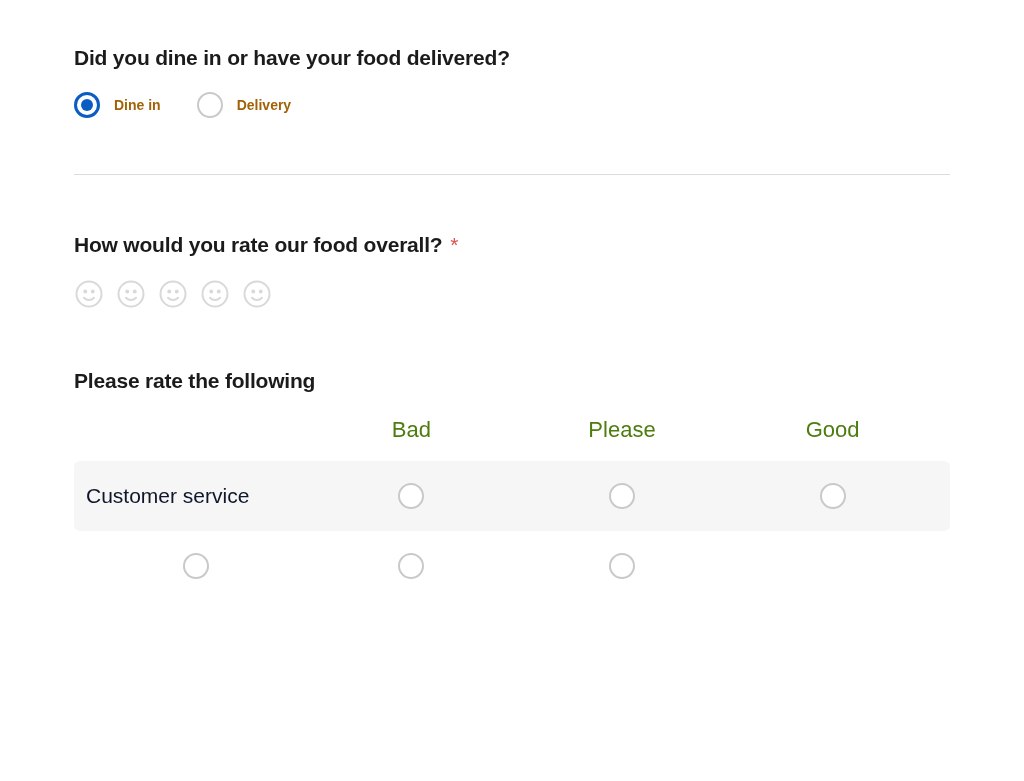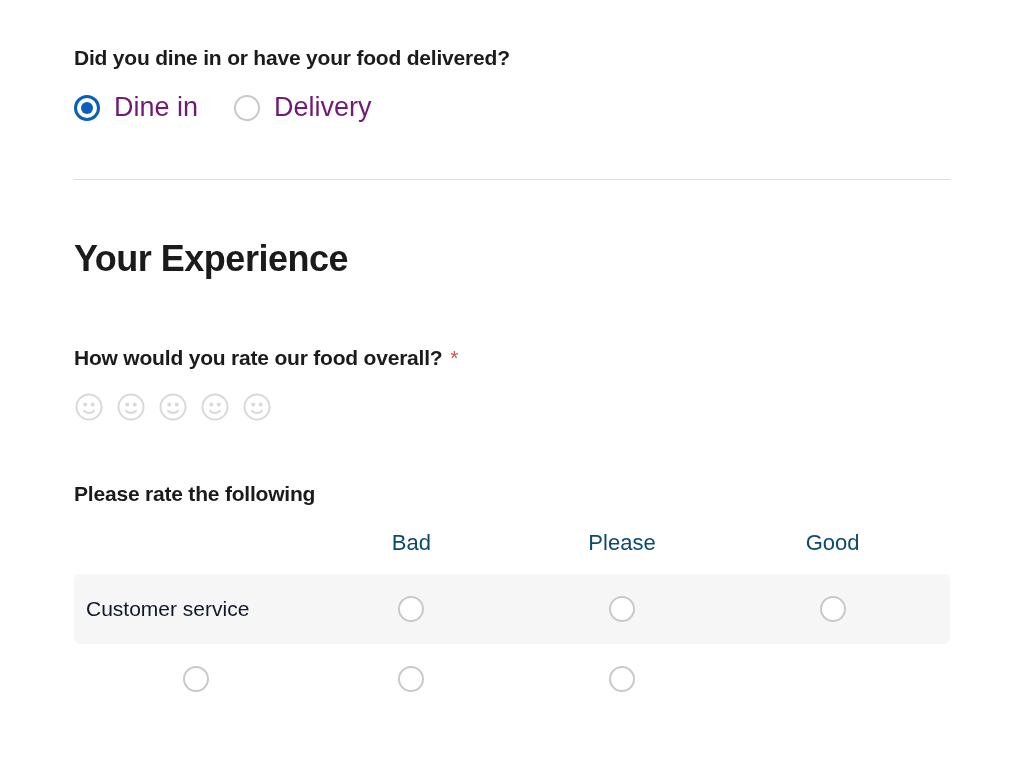--- a/index.html
+++ b/index.html
@@ -52,22 +52,23 @@
   .radio-circle.selected {
     border: 3px solid #0a5dc2;
   }
   .radio-dot {
     width: 12px;
     height: 12px;
     border-radius: 50%;
     background: #0a5dc2;
   }
   .radio-label {
-    font-size: 27px;
-    color: #701a75;
+    font-size: 14px;
+    color: #a16207;
+    font-weight: bold;
   }
   .divider {
     border: none;
     border-top: 1px solid #dcdcdc;
     margin: 56px 0 58px 0;
   }
   .section-title {
     font-weight: 700;
     font-size: 36px;
     letter-spacing: -0.5px;
@@ -90,21 +91,21 @@
   }
   .matrix-header {
     display: grid;
     grid-template-columns: 220px 1fr 1fr 1fr;
     align-items: center;
     padding: 0 12px 18px 12px;
   }
   .matrix-header .col-label {
     text-align: center;
     font-size: 22px;
-    color: #0c4a6e;
+    color: #4d7c0f;
   }
   .matrix-row {
     display: grid;
     grid-template-columns: 220px 1fr 1fr 1fr;
     align-items: center;
     padding: 22px 12px;
     border-radius: 6px;
   }
   .matrix-row.alt {
     background: #f6f6f6;
@@ -143,21 +144,20 @@
       <span class="radio-label">Dine in</span>
     </label>
     <label class="radio-option">
       <span class="radio-circle"></span>
       <span class="radio-label">Delivery</span>
     </label>
   </div>
 
   <hr class="divider">
 
-  <h2 class="section-title">Your Experience</h2>
 
   <p class="question-label">
     <span>How would you rate our food overall?</span>
     <span class="required-mark">*</span>
   </p>
 
   <div class="smiley-row">
     <span class="smiley">
       <svg width="30" height="30" viewBox="0 0 24 24" fill="none" stroke="#d9d9d9" stroke-width="1.6">
           <circle cx="12" cy="12" r="10"></circle>

